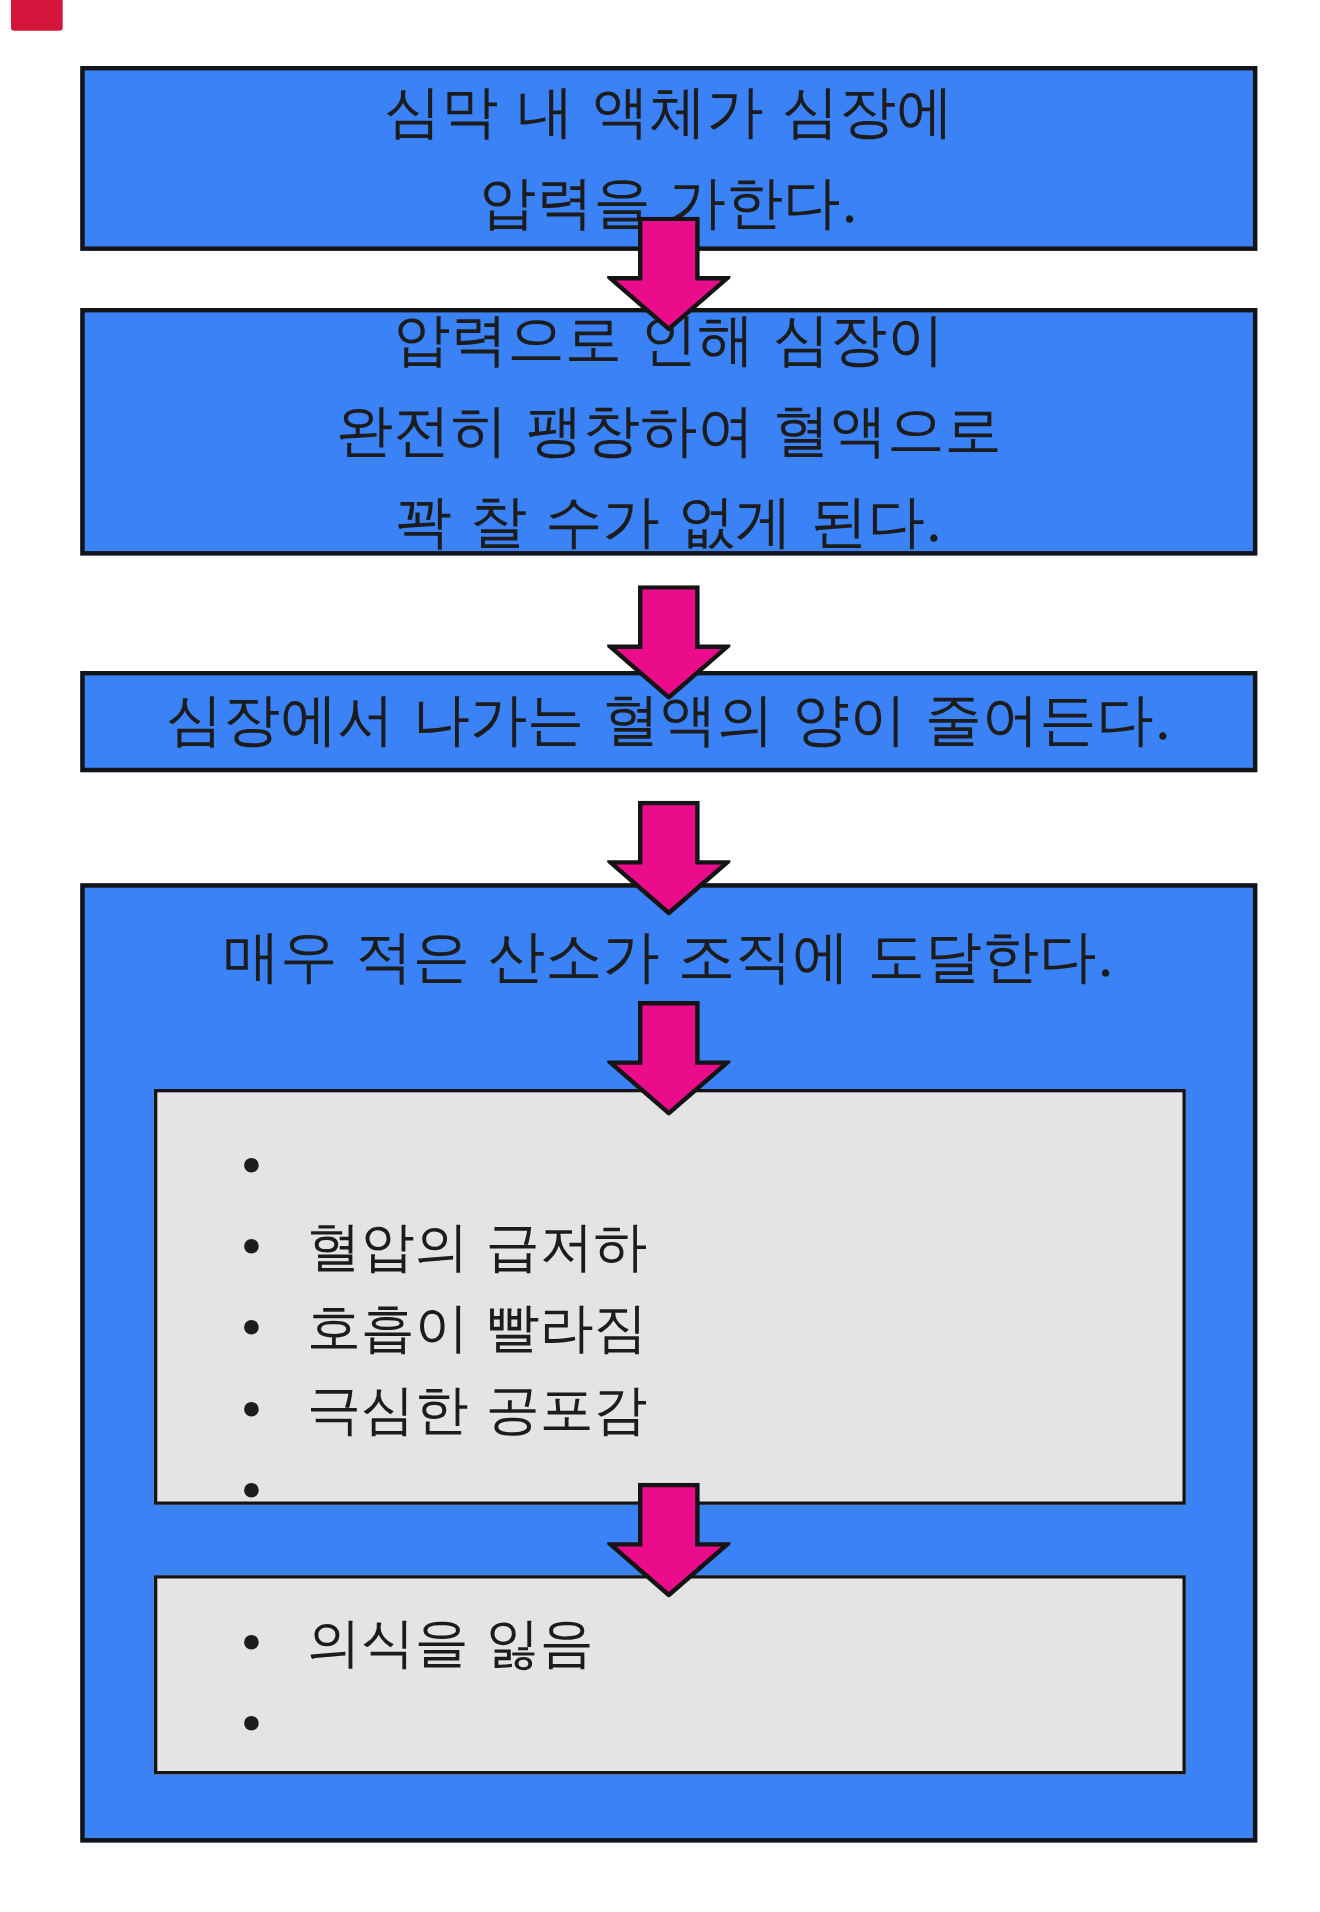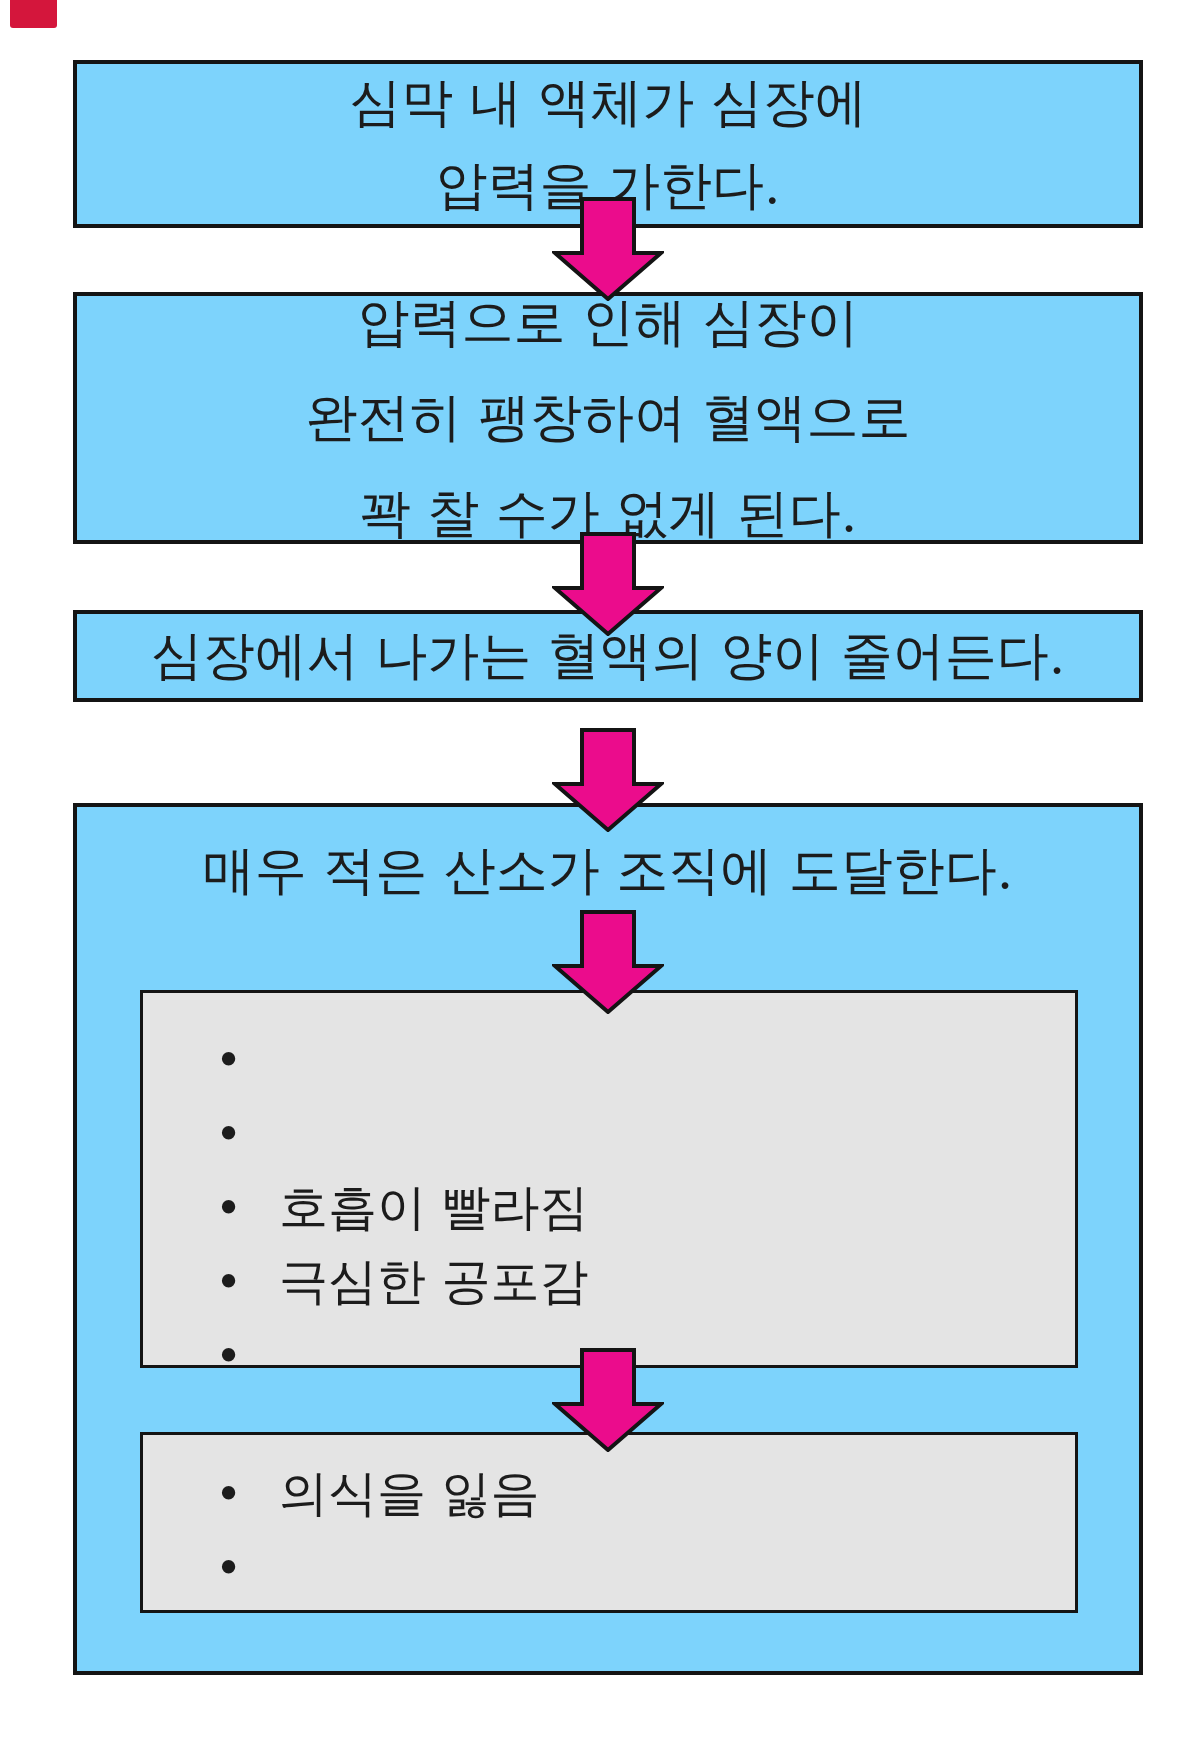--- a/index.html
+++ b/index.html
@@ -15,35 +15,35 @@
     position:absolute;
     left:10px;top:0;
     width:47px;height:28px;
     background:#d4163c;
     border-radius:0 0 3px 3px;
   }
   .box{
     position:absolute;
     left:73px;
     width:1070px;
-    background:#7dd3fc;
+    background:#3b82f6;
     border:4px solid #141414;
     box-sizing:border-box;
     display:flex;
     flex-direction:column;
     justify-content:center;
     align-items:center;
     text-align:center;
     color:#1c1c1c;
     font-size:52px;
     line-height:1.6;
     z-index:1;
   }
   #box1{top:60px;height:168px;}
-  #box2{top:292px;height:252px;gap:12px;}
+  #box2{top:280px;height:225px;}
   #box3{top:610px;height:92px;}
   #box4{top:803px;height:872px;justify-content:flex-start;padding-top:22px;}
   .gray-box{
     position:absolute;
     left:140px;
     width:938px;
     background:#e4e4e4;
     border:3px solid #141414;
     box-sizing:border-box;
     color:#1c1c1c;
@@ -126,20 +126,21 @@
     <polygon points="30,2 82,2 82,56 109,56 56,102 3,56 30,56" fill="#eb0c8c" stroke="#141414" stroke-width="4"></polygon>
   </svg>
 
   <div class="gray-box" id="gray1">
     <ul class="bullet-list">
       <li>
         <span class="bullet">•</span>
       </li>
       <li>
         <span class="bullet">•</span>
+        <span>혈압의 급저하</span>
       </li>
       <li>
         <span class="bullet">•</span>
         <span>호흡이 빨라짐</span>
       </li>
       <li>
         <span class="bullet">•</span>
         <span>극심한 공포감</span>
       </li>
       <li>

